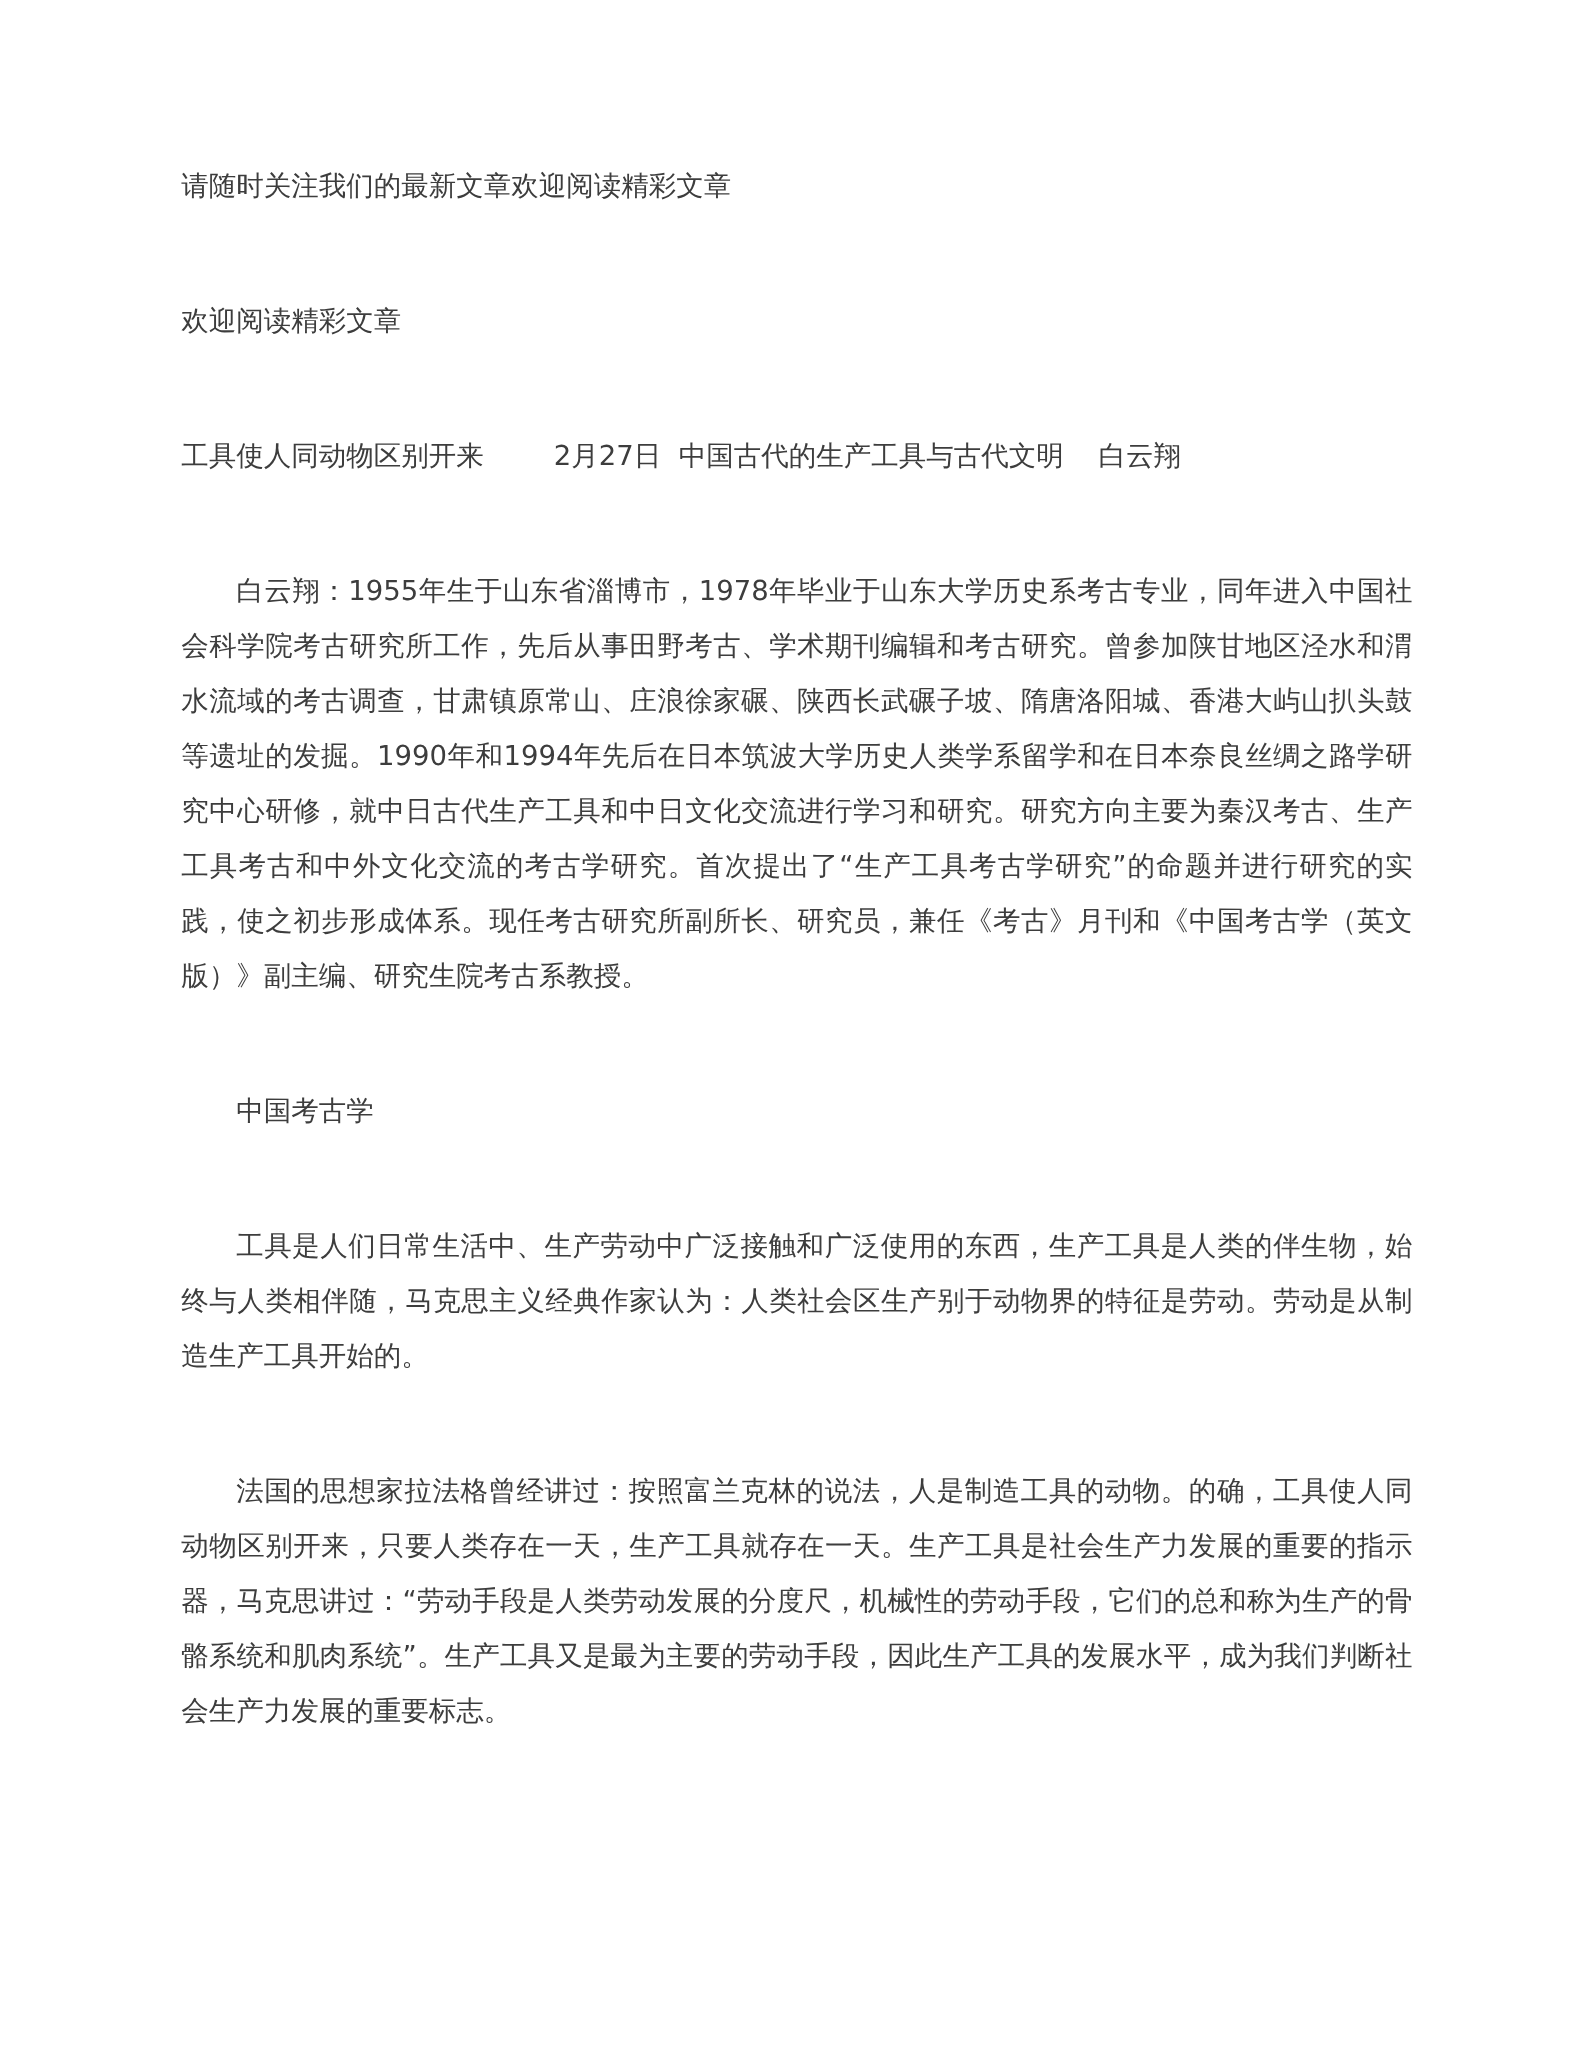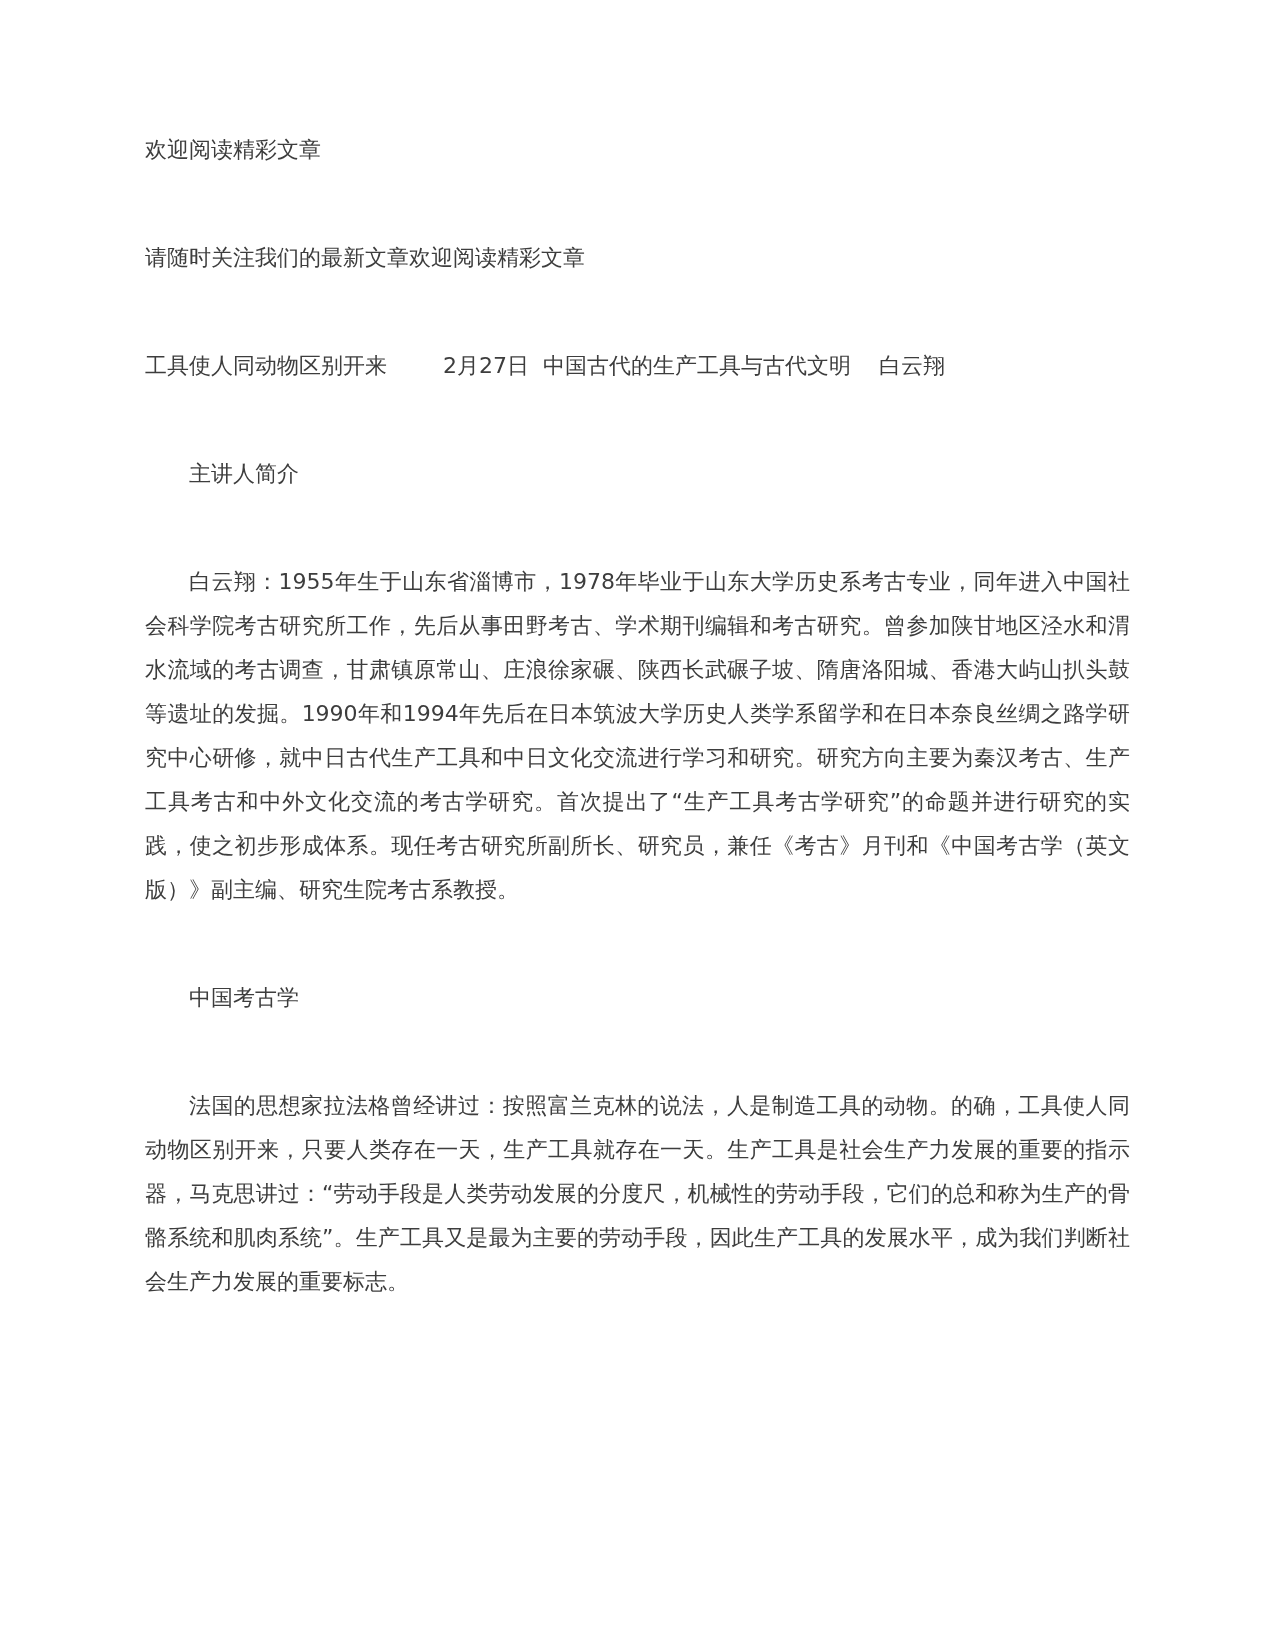--- a/index.html
+++ b/index.html
@@ -32,27 +32,27 @@
     text-align: justify;
   }
   .title-line {
     white-space: pre-wrap;
   }
 </style>
 </head>
 <body>
 
 <div class="doc">
+  <p class="block">请随时关注我们的最新文章欢迎阅读精彩文章</p>
+
   <p class="block">欢迎阅读精彩文章</p>
-
-  <p class="block">请随时关注我们的最新文章欢迎阅读精彩文章</p>
 
   <p class="block title-line">工具使人同动物区别开来        2月27日  中国古代的生产工具与古代文明    白云翔</p>
 
-  <p class="block indent">主讲人简介</p>
 
   <p class="block indent para">白云翔：1955年生于山东省淄博市，1978年毕业于山东大学历史系考古专业，同年进入中国社会科学院考古研究所工作，先后从事田野考古、学术期刊编辑和考古研究。曾参加陕甘地区泾水和渭水流域的考古调查，甘肃镇原常山、庄浪徐家碾、陕西长武碾子坡、隋唐洛阳城、香港大屿山扒头鼓等遗址的发掘。1990年和1994年先后在日本筑波大学历史人类学系留学和在日本奈良丝绸之路学研究中心研修，就中日古代生产工具和中日文化交流进行学习和研究。研究方向主要为秦汉考古、生产工具考古和中外文化交流的考古学研究。首次提出了“生产工具考古学研究”的命题并进行研究的实践，使之初步形成体系。现任考古研究所副所长、研究员，兼任《考古》月刊和《中国考古学（英文版）》副主编、研究生院考古系教授。</p>
 
   <p class="block indent">中国考古学</p>
 
+  <p class="block indent para">工具是人们日常生活中、生产劳动中广泛接触和广泛使用的东西，生产工具是人类的伴生物，始终与人类相伴随，马克思主义经典作家认为：人类社会区生产别于动物界的特征是劳动。劳动是从制造生产工具开始的。</p>
 
   <p class="block indent para">法国的思想家拉法格曾经讲过：按照富兰克林的说法，人是制造工具的动物。的确，工具使人同动物区别开来，只要人类存在一天，生产工具就存在一天。生产工具是社会生产力发展的重要的指示器，马克思讲过：“劳动手段是人类劳动发展的分度尺，机械性的劳动手段，它们的总和称为生产的骨骼系统和肌肉系统”。生产工具又是最为主要的劳动手段，因此生产工具的发展水平，成为我们判断社会生产力发展的重要标志。</p>
 </div>
 
 </body></html>

